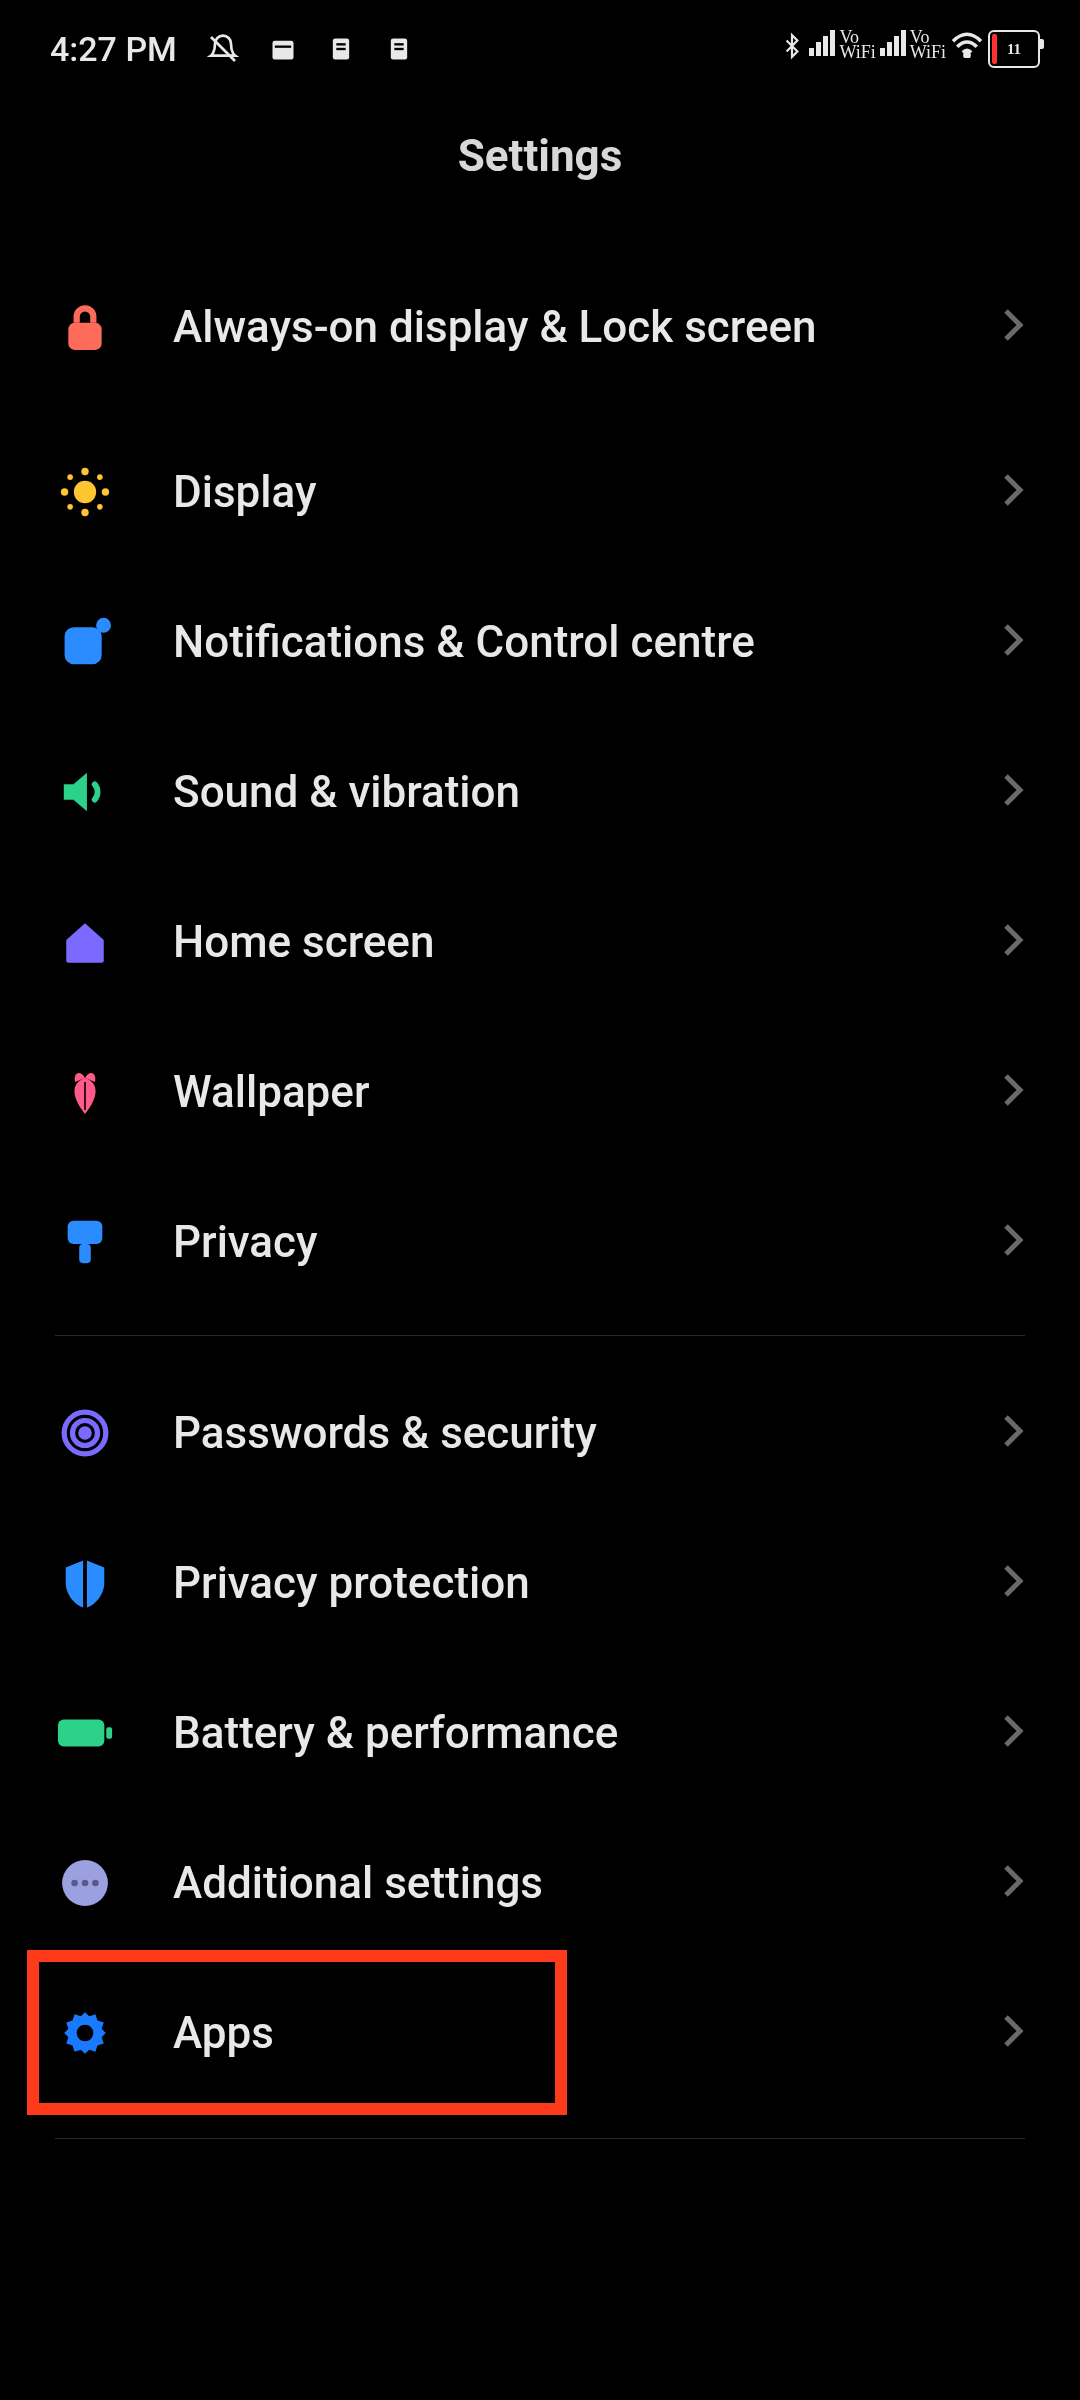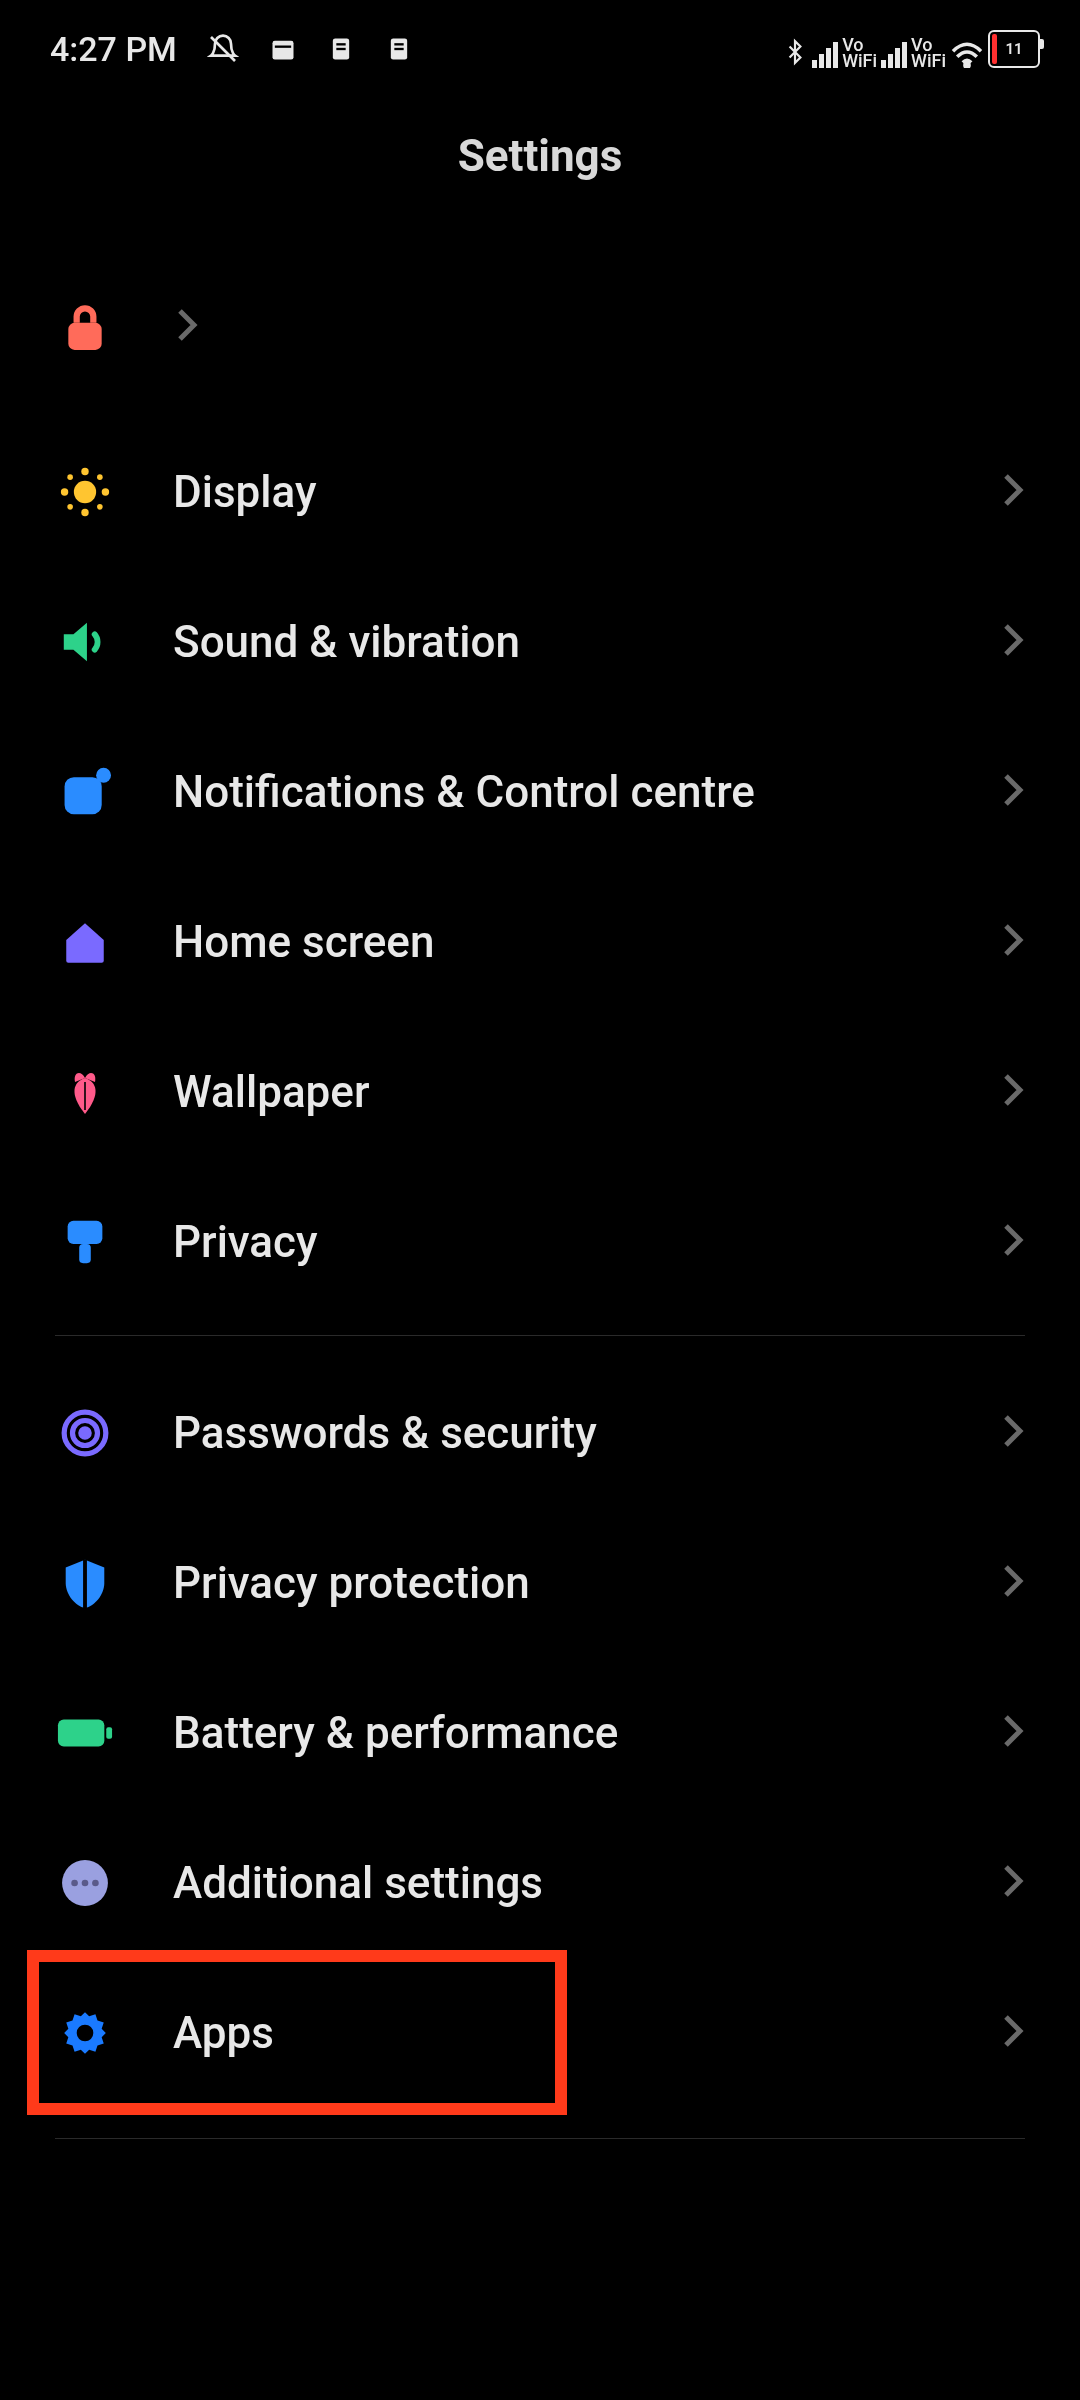--- a/index.html
+++ b/index.html
@@ -27,22 +27,23 @@
       align-items: center;
       gap: 30px;
     }
     .status-time {
       font-size: 34px;
       font-weight: 500;
       color: #e8e8e8;
     }
     .status-right {
       display: flex;
-      align-items: flex-end;
+      align-items: flex-start;
       gap: 4px;
+      font-family: Liberation Serif, serif;
     }
     .status-icon-small {
       display: inline-flex;
       align-items: center;
       justify-content: center;
     }
     .page-title {
       text-align: center;
       font-size: 44px;
       font-weight: 700;
@@ -222,20 +223,21 @@
 
 <div class="settings-list">
 
   <div class="list-item" style="min-height:180px">
     <span class="item-icon-wrap">
       <svg width="50" height="56" viewBox="0 0 24 26">
         <rect x="4" y="11" width="16" height="13" rx="3" fill="#ff6b5a"></rect>
         <path d="M8 11 V8 a4 4 0 0 1 8 0 V11" stroke="#ff6b5a" stroke-width="3" fill="none"></path>
       </svg>
     </span>
+    <span class="item-label">Always-on display &amp; Lock screen</span>
     <span class="chevron">
       <svg width="26" height="40" viewBox="0 0 12 20" fill="none" stroke="#6a6a6a" stroke-width="2.5">
           <path d="M3 3l7 7-7 7"></path>
         </svg>
     </span>
   </div>
 
   <div class="list-item">
     <span class="item-icon-wrap">
       <svg width="52" height="52" viewBox="0 0 28 28">
@@ -253,41 +255,41 @@
     <span class="item-label">Display</span>
     <span class="chevron">
       <svg width="26" height="40" viewBox="0 0 12 20" fill="none" stroke="#6a6a6a" stroke-width="2.5">
           <path d="M3 3l7 7-7 7"></path>
         </svg>
     </span>
   </div>
 
   <div class="list-item">
     <span class="item-icon-wrap">
+      <svg width="52" height="52" viewBox="0 0 28 28">
+        <rect x="3" y="6" width="20" height="20" rx="5" fill="#2a8cff"></rect>
+        <circle cx="24" cy="5" r="4" fill="#2a8cff"></circle>
+      </svg>
+    </span>
+    <span class="item-label">Notifications &amp; Control centre</span>
+    <span class="chevron">
+      <svg width="26" height="40" viewBox="0 0 12 20" fill="none" stroke="#6a6a6a" stroke-width="2.5">
+          <path d="M3 3l7 7-7 7"></path>
+        </svg>
+    </span>
+  </div>
+
+  <div class="list-item">
+    <span class="item-icon-wrap">
       <svg width="54" height="50" viewBox="0 0 28 24">
         <path d="M3 8 h5 l7-6 v20 l-7-6 H3 Z" fill="#2dd28a"></path>
         <path d="M19 8 a6 6 0 0 1 0 8" stroke="#2dd28a" stroke-width="3" fill="none" stroke-linecap="round"></path>
       </svg>
     </span>
     <span class="item-label">Sound &amp; vibration</span>
-    <span class="chevron">
-      <svg width="26" height="40" viewBox="0 0 12 20" fill="none" stroke="#6a6a6a" stroke-width="2.5">
-          <path d="M3 3l7 7-7 7"></path>
-        </svg>
-    </span>
-  </div>
-
-  <div class="list-item">
-    <span class="item-icon-wrap">
-      <svg width="52" height="52" viewBox="0 0 28 28">
-        <rect x="3" y="6" width="20" height="20" rx="5" fill="#2a8cff"></rect>
-        <circle cx="24" cy="5" r="4" fill="#2a8cff"></circle>
-      </svg>
-    </span>
-    <span class="item-label">Notifications &amp; Control centre</span>
     <span class="chevron">
       <svg width="26" height="40" viewBox="0 0 12 20" fill="none" stroke="#6a6a6a" stroke-width="2.5">
           <path d="M3 3l7 7-7 7"></path>
         </svg>
     </span>
   </div>
 
   <div class="list-item">
     <span class="item-icon-wrap">
       <svg width="50" height="50" viewBox="0 0 24 24">

